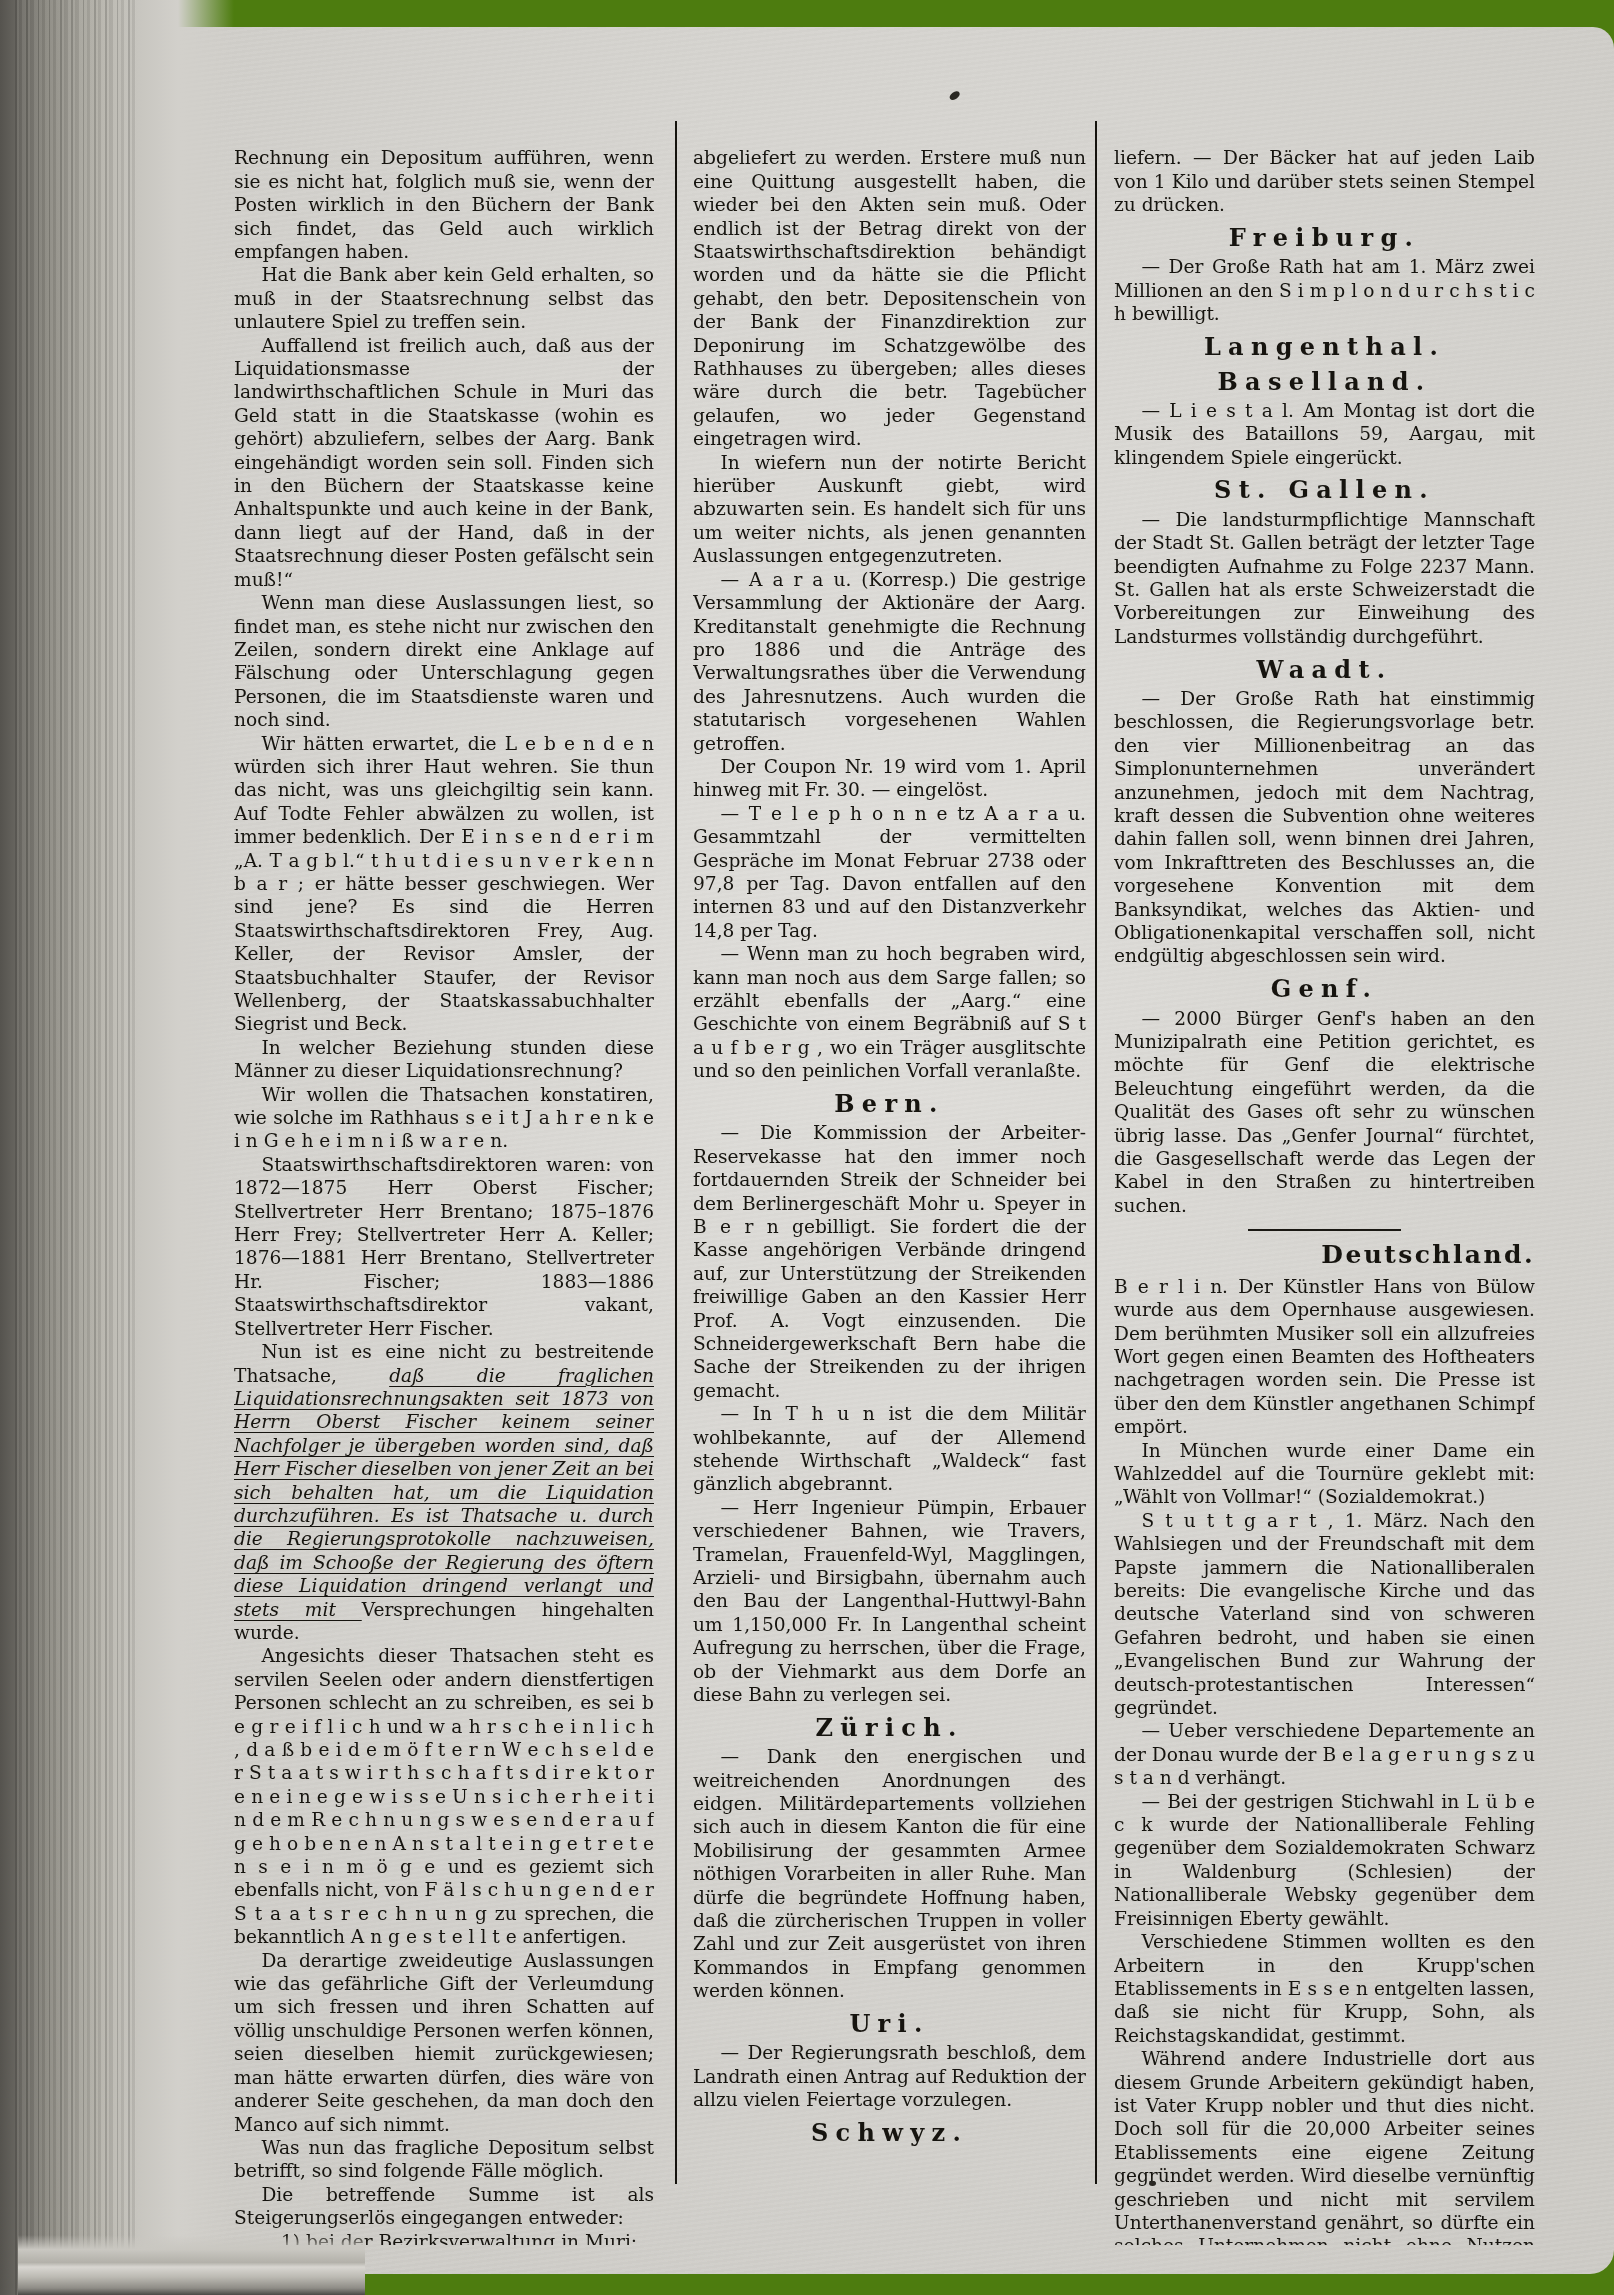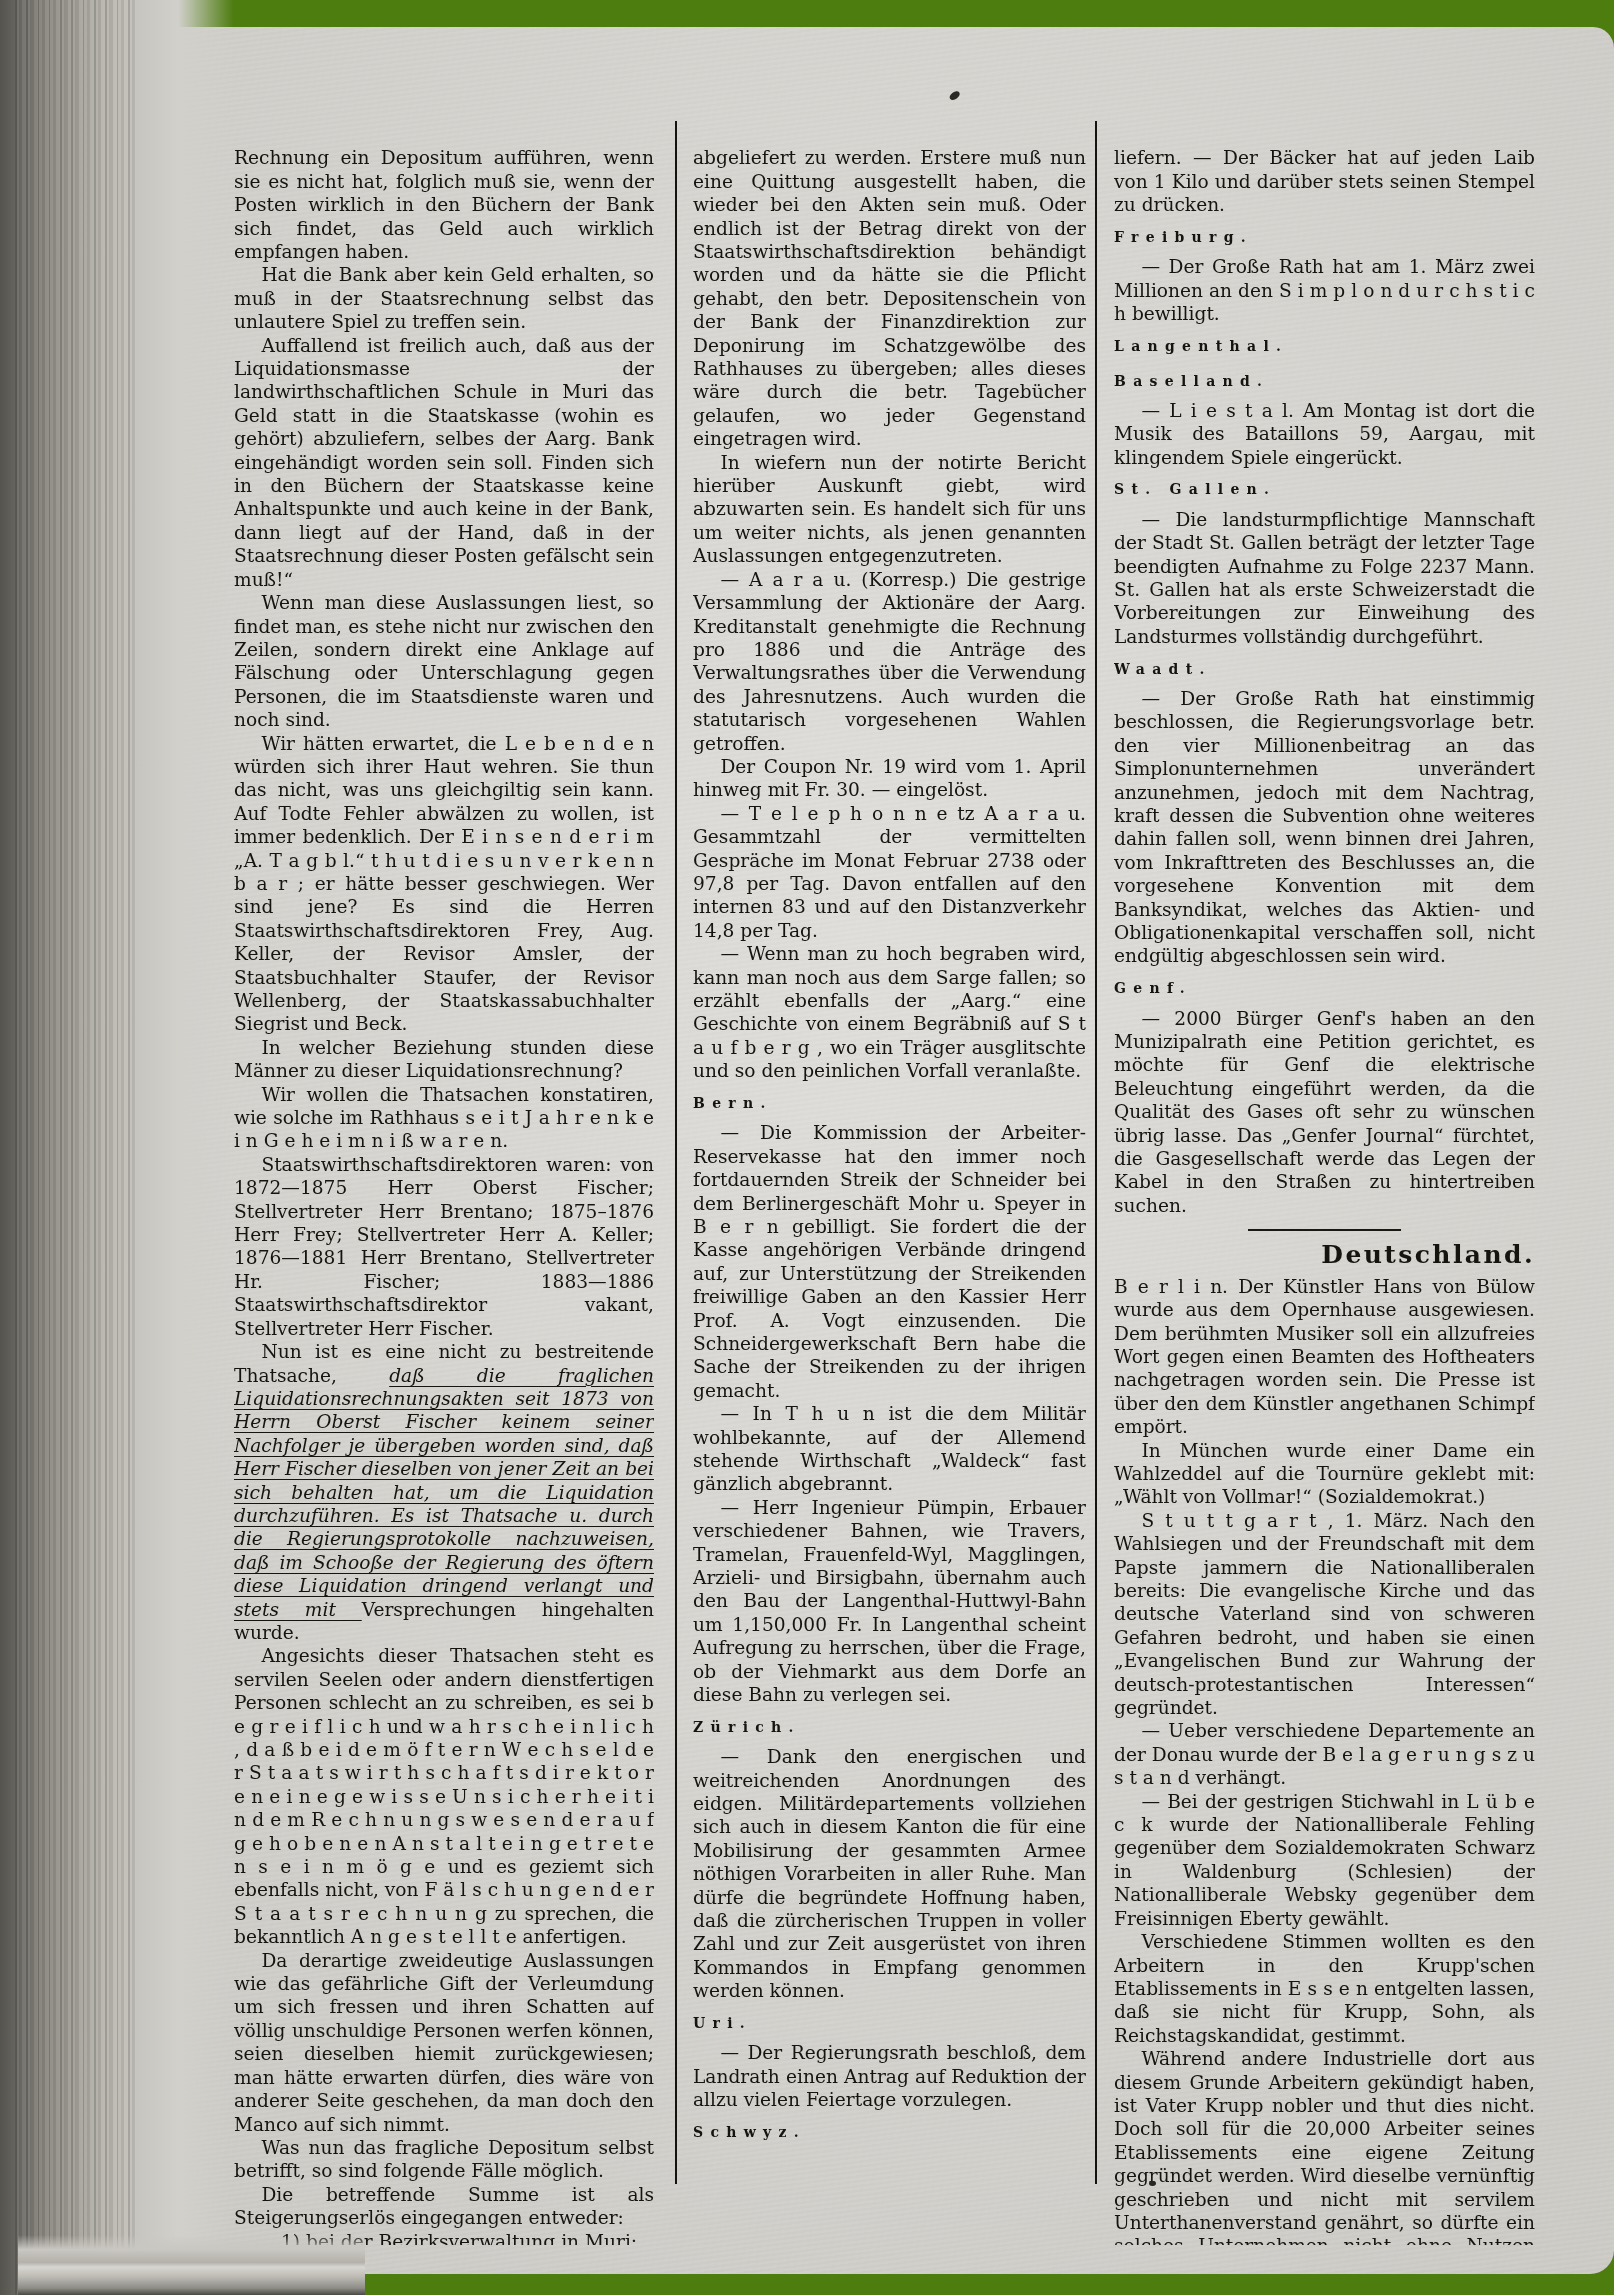--- a/index.html
+++ b/index.html
@@ -18,21 +18,21 @@
          background:repeating-linear-gradient(90deg, rgba(20,20,18,.35) 0 1.6px, rgba(190,188,182,.25) 1.6px 4px,
                     rgba(90,88,84,.3) 4px 7.3px, rgba(210,208,202,.2) 7.3px 11.3px);}
   .page-edges-bottom{position:absolute;left:18px;bottom:0;width:347px;height:60px;pointer-events:none;
          background:linear-gradient(180deg, rgba(214,212,207,0) 0, #c9c7c1 14.5px, #b3b1aa 27.4px,
                     #d8d6d1 32px, #bcbab3 42px, #8f8d87 53px, #4a4945 60px);}
   .col{position:absolute;top:119px;color:#16140f;font-size:18.6px;line-height:23.4px;
        text-align:justify;overflow:hidden;height:2099px;}
   .col .p{text-indent:27.4px;margin:0;}
   .col .p.ni{text-indent:0;}
   .col .li{text-indent:0;padding-left:47px;margin:0;text-align:left;}
-  .col .h2{font-weight:bold;text-align:left;text-indent:0;font-size:14px;line-height:27.4px;
+  .col .h2{font-weight:bold;text-align:center;text-indent:0;font-size:24px;line-height:27.4px;
            letter-spacing:7.3px;margin:7.3px 0 4px 0;}
   .col .h1{font-weight:bold;text-align:right;text-indent:0;font-size:25px;line-height:31px;
            letter-spacing:2.4px;margin:8px 0 4.8px 0;}
   .col .divider{width:153px;height:2.4px;background:#1a1813;margin:11.3px auto 8px auto;}
   .u{text-decoration:underline;text-decoration-thickness:1.2px;text-underline-offset:4px;font-style:italic;}
   .rule{position:absolute;top:121px;width:2.4px;height:2063px;background:#15130e;}
   .speck{position:absolute;background:#2a2823;border-radius:50%;}
 </style>
 </head>
 <body>

